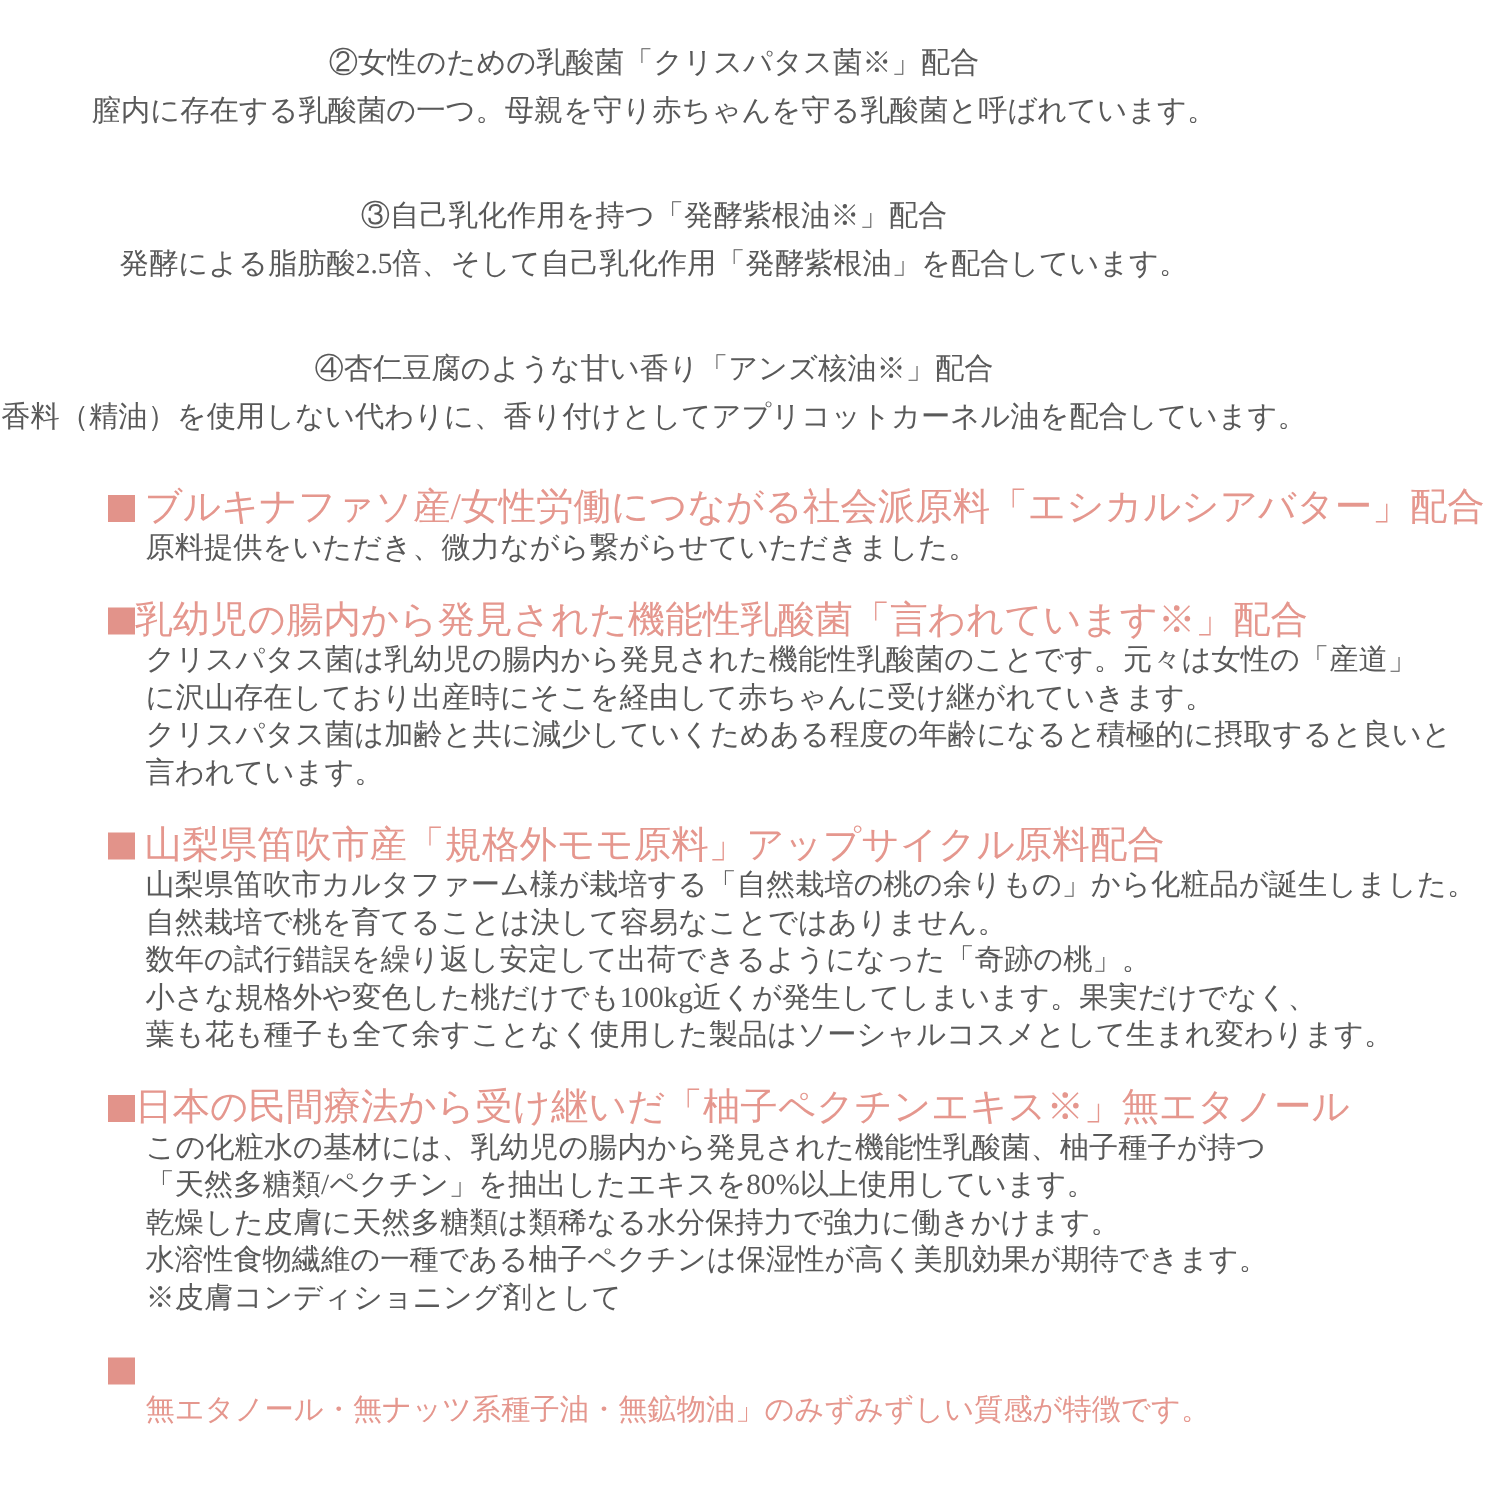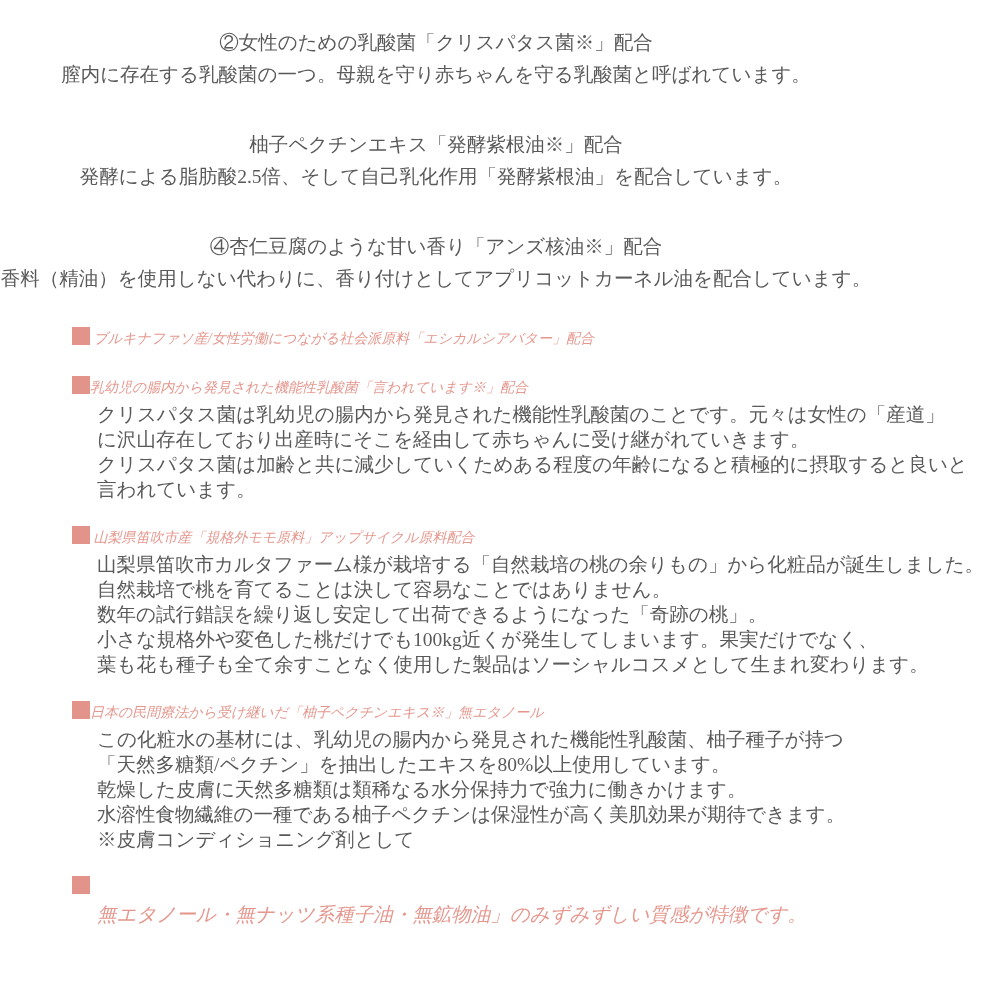--- a/index.html
+++ b/index.html
@@ -21,55 +21,56 @@
   .intro{text-align:center;}
   .intro-group{margin:0;}
   .intro-heading,.intro-desc{
     font-size:19.5px;line-height:32px;margin:0;white-space:pre;
   }
   .intro-desc{margin-bottom:38px;}
   .sections{padding-left:72px;margin-top:-8px;}
   .section{margin-bottom:22px;}
   .section-heading{
     color:var(--accent-text);
-    font-size:14px;line-height:27px;margin:0 0 1px 0;white-space:pre;font-style:italic;
+    font-size:25px;line-height:27px;margin:0 0 1px 0;white-space:pre;
   }
   .sq{
     display:inline-block;width:18px;height:18px;
     background:var(--accent-square);
     vertical-align:-2px;
   }
   .section-body{margin-left:25px;font-size:19.5px;line-height:25px;}
-  .section-body.pink{color:var(--accent-text);font-style:italic;}
+  .section-body.pink{color:var(--accent-text);}
   .body-line{white-space:pre;}
 </style>
 </head>
 <body>
 
 <div class="page">
   <div class="intro">
   <div class="intro-group">
     <p class="intro-heading">②女性のための乳酸菌「クリスパタス菌※」配合</p>
     <p class="intro-desc">膣内に存在する乳酸菌の一つ。母親を守り赤ちゃんを守る乳酸菌と呼ばれています。</p>
   </div>
 
   <div class="intro-group">
-    <p class="intro-heading">柚子ペクチンエキス「発酵紫根油※」配合</p>
+    <p class="intro-heading">③自己乳化作用を持つ「発酵紫根油※」配合</p>
     <p class="intro-desc">発酵による脂肪酸2.5倍、そして自己乳化作用「発酵紫根油」を配合しています。</p>
   </div>
 
   <div class="intro-group">
     <p class="intro-heading">④杏仁豆腐のような甘い香り「アンズ核油※」配合</p>
     <p class="intro-desc">香料（精油）を使用しない代わりに、香り付けとしてアプリコットカーネル油を配合しています。</p>
   </div>
 </div>
   <div class="sections">
   <div class="section">
     <p class="section-heading"><span class="sq"></span><span> ブルキナファソ産/女性労働につながる社会派原料「エシカルシアバター」配合</span></p>
     <div class="section-body">
+          <div class="body-line">原料提供をいただき、微力ながら繋がらせていただきました。</div>
         </div>
   </div>
 
   <div class="section">
     <p class="section-heading"><span class="sq"></span><span>乳幼児の腸内から発見された機能性乳酸菌「言われています※」配合</span></p>
     <div class="section-body">
           <div class="body-line">クリスパタス菌は乳幼児の腸内から発見された機能性乳酸菌のことです。元々は女性の「産道」</div>
           <div class="body-line">に沢山存在しており出産時にそこを経由して赤ちゃんに受け継がれていきます。</div>
           <div class="body-line">クリスパタス菌は加齢と共に減少していくためある程度の年齢になると積極的に摂取すると良いと</div>
           <div class="body-line">言われています。</div>

